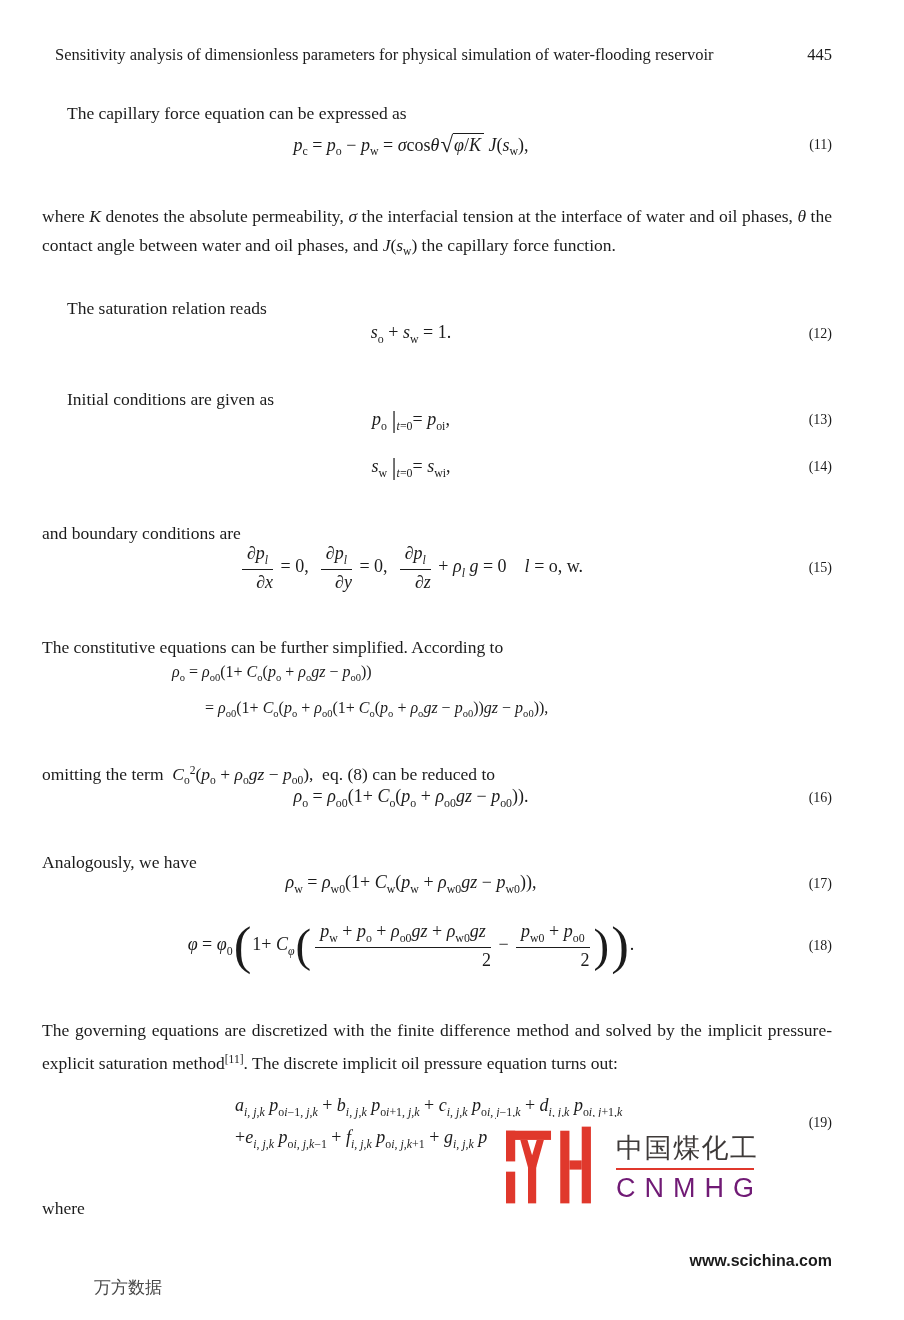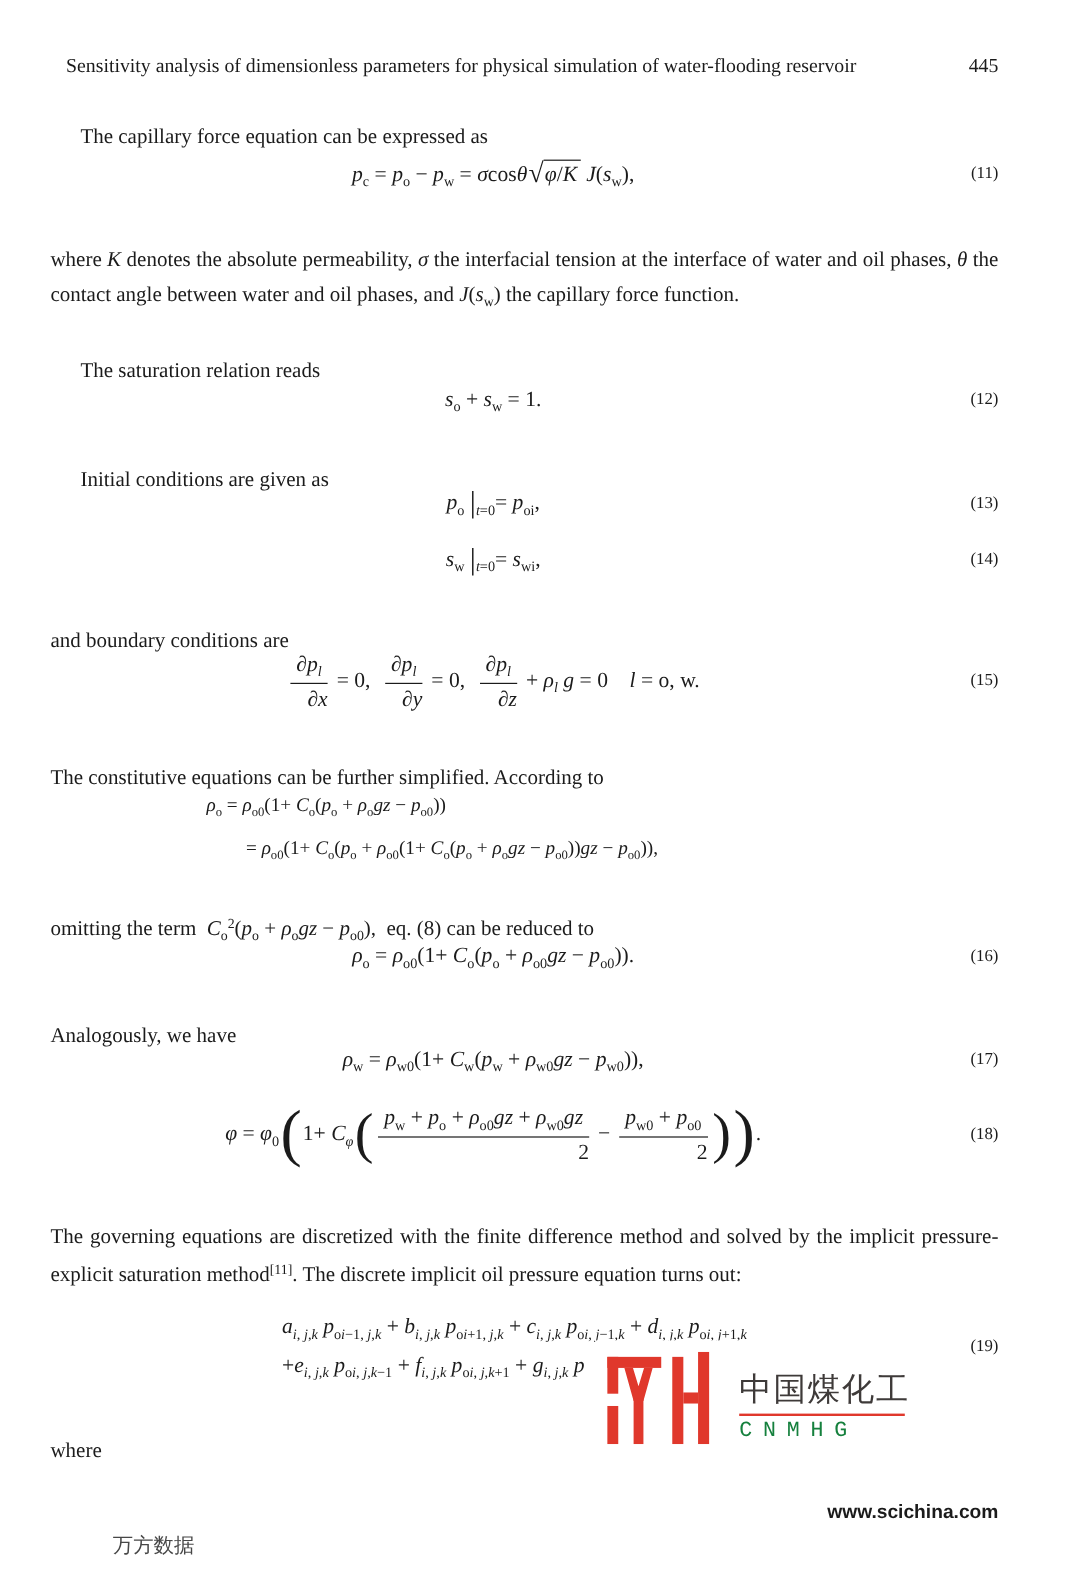--- a/index.html
+++ b/index.html
@@ -29,21 +29,21 @@
   .bp.outer { font-size:295%; }
   .bp.inner { font-size:260%; }
   .watermark {
     position:absolute; left:496px; top:1117px; background:#ffffff;
     display:flex; align-items:flex-end; gap:22px; padding:9px 12px 8px 10px;
   }
   .wm-logo { color:#e0382c; display:block; }
   .wm-text { padding-top:4px; }
   .wm-cn { font-family:"Liberation Sans", sans-serif; font-size:27px; letter-spacing:1.5px; color:#3e3a39; line-height:1.2; }
   .wm-underline { height:2.5px; background:#e0382c; margin:3px 0 4px 0; width:138px; }
-  .wm-en { font-family:Liberation Mono, monospace; font-size:18px; letter-spacing:9px; color:#15803d; line-height:1.1; }
+  .wm-en { font-family:Liberation Sans, sans-serif; font-size:27px; letter-spacing:9px; color:#701a75; line-height:1.1; }
   .footer-site { position:absolute; right:72px; top:1252px; font-family:"Liberation Sans", sans-serif; font-weight:bold; font-size:16px; color:#1b1b1b; }
   .footer-stamp { position:absolute; left:94px; top:1276px; font-family:"Liberation Sans", sans-serif; font-size:17px; color:#474747; }
 </style>
 </head>
 <body>
 
 <div class="page">
 
   <div class="header">
     <span class="header-title">Sensitivity analysis of dimensionless parameters for physical simulation of water-flooding reservoir</span>

